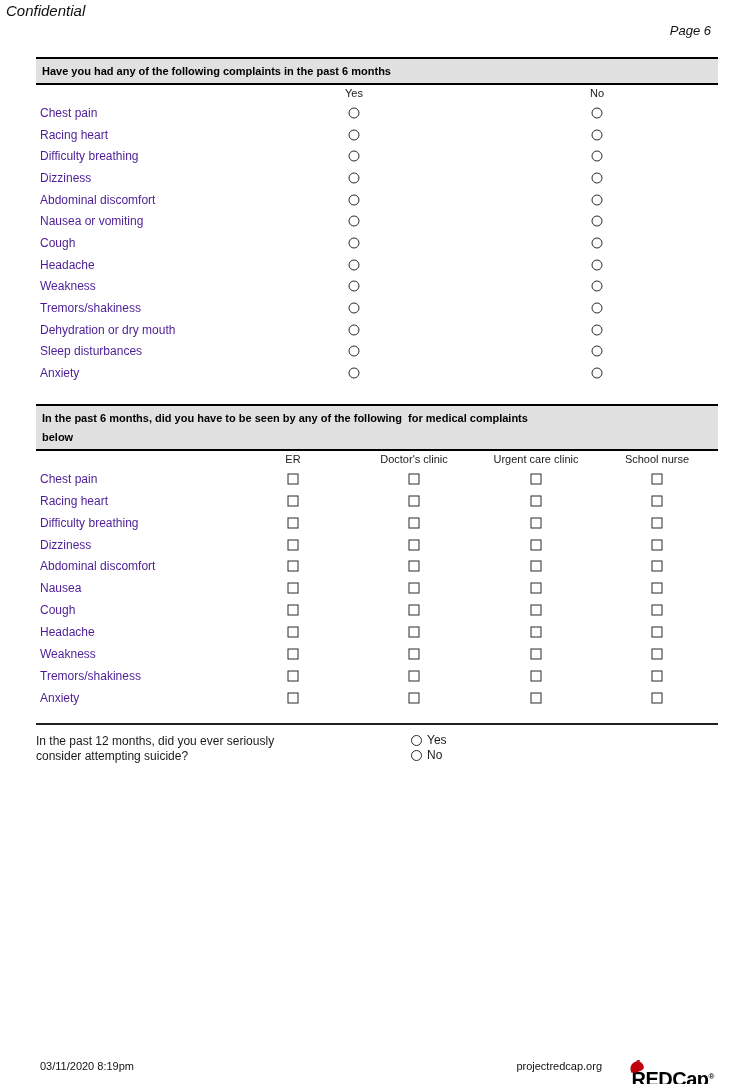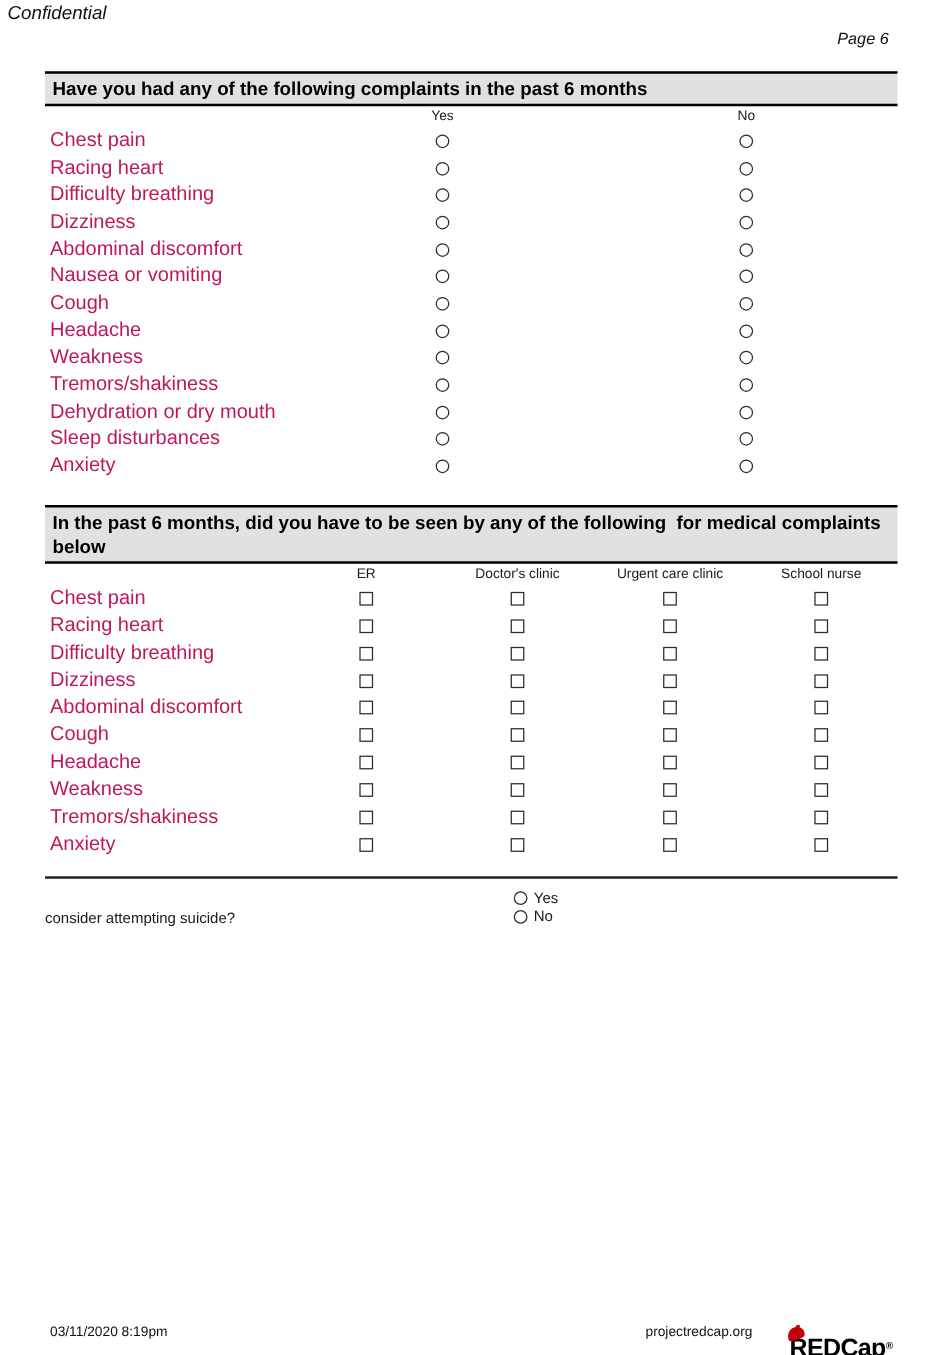--- a/index.html
+++ b/index.html
@@ -19,36 +19,36 @@
   .page-num {
     position:absolute; right:39px; top:23px;
     font-style:italic; font-size:13px; color:#111;
   }
   .content { position:absolute; left:36px; top:57px; width:682px; }
 
   .section-bar {
     border-top:2px solid #000;
     border-bottom:2px solid #000;
     background:#e1e1e1;
-    font-weight:bold; font-size:15px; color:#000;
+    font-weight:bold; font-size:11px; color:#000;
     padding:3px 6px 2px 6px;
     white-space:pre-wrap;
     line-height:19px;
   }
   .tbl-header { position:relative; height:16px; margin-top:1px; }
   .hdr-cell {
     position:absolute; top:1px; transform:translateX(-50%);
     font-size:11px; color:#1a1a1a; white-space:nowrap;
   }
   .t-row { position:relative; }
   .t1 .t-row { height:21.7px; }
   .t2 .t-row { height:21.9px; }
   .row-label {
     position:absolute; left:4px; top:50%; transform:translateY(-50%);
-    font-size:16px; color:#be185d; white-space:nowrap;
+    font-size:12px; color:#4c1d95; white-space:nowrap;
   }
   .cell { position:absolute; top:50%; transform:translate(-50%,-50%); line-height:0; }
   .t1 .c-yes { left:318px; }
   .t1 .c-no  { left:561px; }
   .t2 .c-0 { left:257px; }
   .t2 .c-1 { left:378px; }
   .t2 .c-2 { left:500px; }
   .t2 .c-3 { left:621px; }
 
   .radio {
@@ -218,20 +218,27 @@
           <div class="cell c-3"><span class="checkbox"></span></div>
         </div>
         <div class="t-row">
           <div class="row-label">Abdominal discomfort</div>
           <div class="cell c-0"><span class="checkbox"></span></div>
           <div class="cell c-1"><span class="checkbox"></span></div>
           <div class="cell c-2"><span class="checkbox"></span></div>
           <div class="cell c-3"><span class="checkbox"></span></div>
         </div>
         <div class="t-row">
+          <div class="row-label">Nausea</div>
+          <div class="cell c-0"><span class="checkbox"></span></div>
+          <div class="cell c-1"><span class="checkbox"></span></div>
+          <div class="cell c-2"><span class="checkbox"></span></div>
+          <div class="cell c-3"><span class="checkbox"></span></div>
+        </div>
+        <div class="t-row">
           <div class="row-label">Cough</div>
           <div class="cell c-0"><span class="checkbox"></span></div>
           <div class="cell c-1"><span class="checkbox"></span></div>
           <div class="cell c-2"><span class="checkbox"></span></div>
           <div class="cell c-3"><span class="checkbox"></span></div>
         </div>
         <div class="t-row">
           <div class="row-label">Headache</div>
           <div class="cell c-0"><span class="checkbox"></span></div>
           <div class="cell c-1"><span class="checkbox"></span></div>
@@ -255,21 +262,21 @@
         <div class="t-row">
           <div class="row-label">Anxiety</div>
           <div class="cell c-0"><span class="checkbox"></span></div>
           <div class="cell c-1"><span class="checkbox"></span></div>
           <div class="cell c-2"><span class="checkbox"></span></div>
           <div class="cell c-3"><span class="checkbox"></span></div>
         </div>
       </div>
 
     <div class="question-block">
-      <div class="q-text"><br><span>consider attempting suicide?</span></div>
+      <div class="q-text"><span>In the past 12 months, did you ever seriously</span><br><span>consider attempting suicide?</span></div>
       <div class="q-options">
         <div class="q-option">
           <span class="radio"></span>
           <span class="q-option-label">Yes</span>
         </div>
         <div class="q-option">
           <span class="radio"></span>
           <span class="q-option-label">No</span>
         </div>
       </div>

